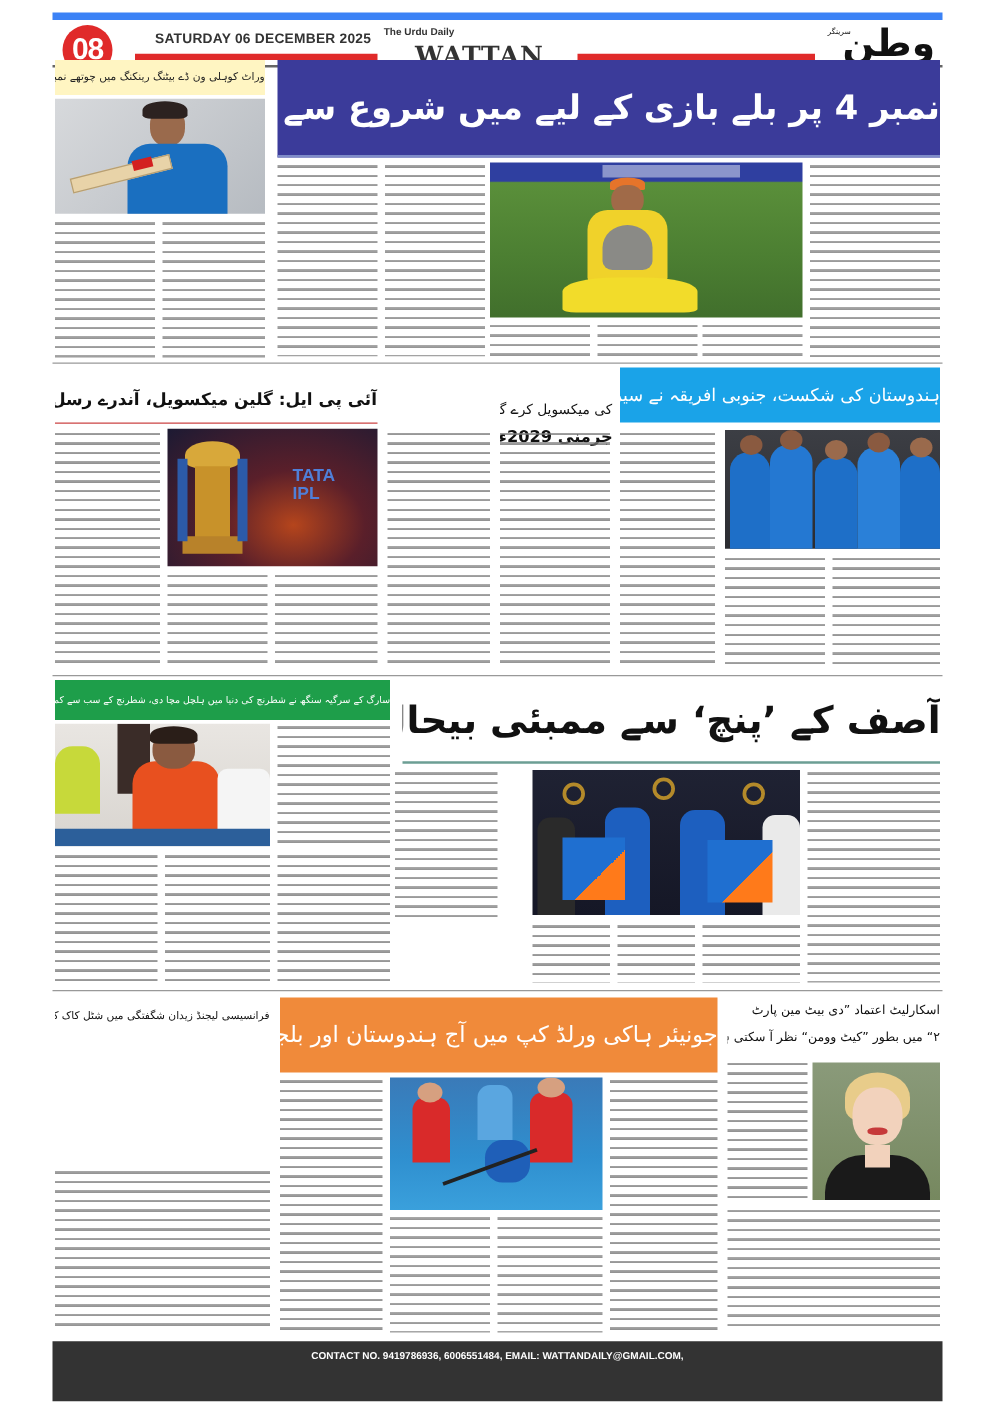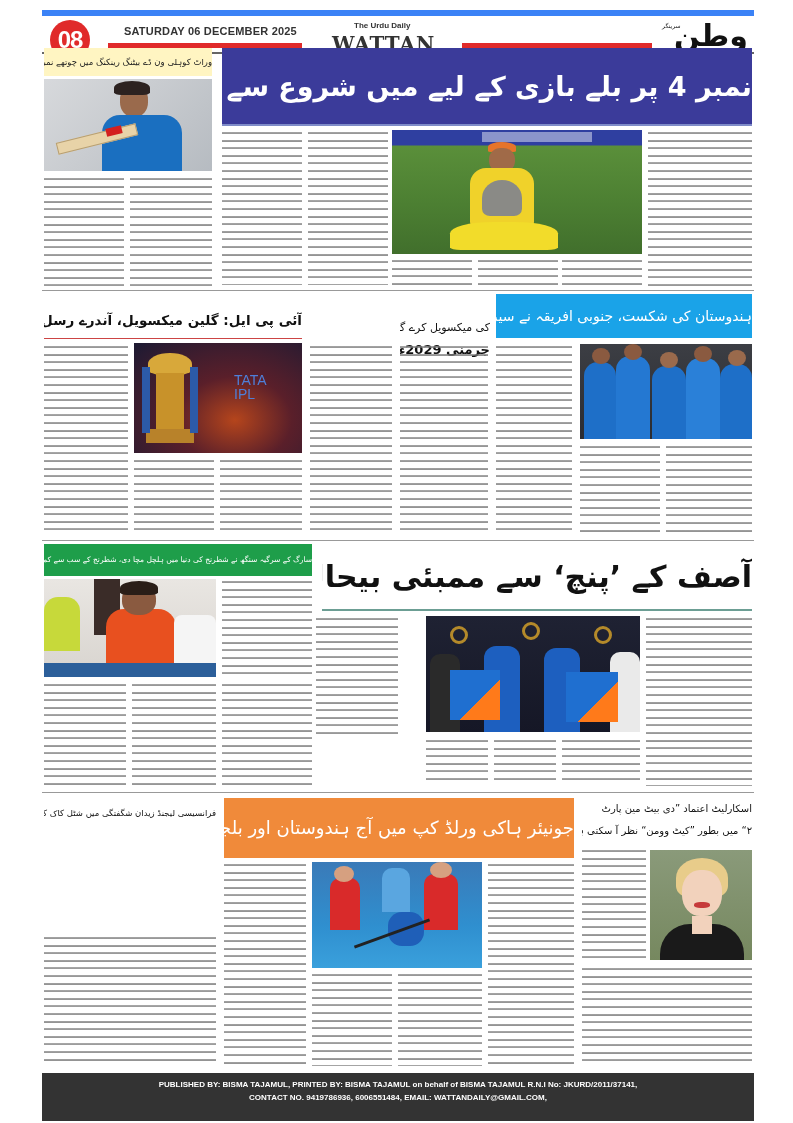--- a/index.html
+++ b/index.html
@@ -5,21 +5,21 @@
   * { box-sizing: border-box; margin: 0; padding: 0; }
   html, body { width: 793px; height: 1123px; background: #ffffff; overflow: hidden; }
   body { font-family: "DejaVu Sans", sans-serif; color: #222; position: relative; }
   .page { position: absolute; left: 42px; top: 0; width: 712px; height: 1123px; }
 
   
   .mast { position: absolute; left: 0; top: 10px; width: 712px; height: 44px; border-top: 6px solid #3b82f6; border-bottom: 2px solid #666; }
   .page-no { position: absolute; left: 8px; top: 4px; width: 40px; height: 40px; border-radius: 50%; background: #e02a2a; color: #fff; font-family: "Liberation Sans", sans-serif; font-weight: bold; font-size: 24px; line-height: 40px; text-align: center; letter-spacing: -1px; }
   .date { position: absolute; left: 82px; top: 9px; font-family: "Liberation Sans", sans-serif; font-weight: bold; font-size: 11px; letter-spacing: 0.2px; color: #333; }
   .redbar { position: absolute; height: 5px; background: #e02a2a; }
-  .tagline { position: absolute; left: 265px; top: 5px; font-family: "Liberation Sans", sans-serif; font-weight: bold; font-size: 8px; color: #333; margin-left: 47px; }
+  .tagline { position: absolute; left: 265px; top: 5px; font-family: "Liberation Sans", sans-serif; font-weight: bold; font-size: 8px; color: #333; }
   .brand { position: absolute; left: 290px; top: 16px; font-family: "DejaVu Serif", serif; font-weight: bold; font-size: 20px; color: #333; letter-spacing: 1px; }
   .urdu-logo { position: absolute; right: 6px; top: 2px; font-family: "DejaVu Sans", sans-serif; font-weight: bold; font-size: 30px; color: #111; direction: rtl; }
   .urdu-logo small { position: absolute; left: -12px; top: 4px; font-size: 6px; font-weight: normal; }
   .hl { position: absolute; direction: rtl; font-family: "DejaVu Sans", sans-serif; font-weight: bold; overflow: hidden; white-space: nowrap; }
   .photo { position: absolute; overflow: hidden; }
   .rule { position: absolute; background: #666; }
 
   
   .lines { position: absolute; overflow: hidden;
     background-image: repeating-linear-gradient(to bottom, transparent 0px, transparent 2px, #8a8a8a 2px, #6f6f6f 4px, transparent 4px, transparent 7.6px); opacity: 0.75; }
@@ -75,21 +75,21 @@
 
   <div class="hl" style="left:2px; top:300px; width:258px; height:40px; font-size:13.5px; line-height:40px; text-align:right; color:#111;">آئی پی ایل: گلین میکسویل، آندرے رسل، روی چندرن اشون سمیت کئی بڑے نام غائب</div>
   <div class="rule" style="left:2px; top:338px; width:258px; height:1px; background:#c44;"></div>
   <div class="lines" style="left:2px; top:344px; width:84px; height:188px;"></div>
   <div class="photo" style="left:92px; top:343px; width:168px; height:110px; background:radial-gradient(ellipse at 60% 70%,#b5451c 0%,#5a1f2a 40%,#1c1a33 100%);">
     <div style="position:absolute; left:14px; top:10px; width:44px; height:22px; background:#d8a83a; border-radius:50% 50% 30% 30%;"></div>
     <div style="position:absolute; left:22px; top:30px; width:28px; height:58px; background:#c8922a;"></div>
     <div style="position:absolute; left:12px; top:86px; width:48px; height:14px; background:#b8822a;"></div>
     <div style="position:absolute; left:8px; top:24px; width:8px; height:66px; background:#2c5aa8;"></div>
     <div style="position:absolute; left:56px; top:24px; width:8px; height:66px; background:#2c5aa8;"></div>
-    <div style="position:absolute; left:100px; top:30px; width:40px; height:40px; color:#4f7fd8; font-family:'Liberation Sans',sans-serif; font-weight:normal; font-size:14px; line-height:14px;">TATA<br>IPL</div>
+    <div style="position:absolute; left:100px; top:30px; width:40px; height:40px; color:#4f7fd8; font-family:'Liberation Sans',sans-serif; font-weight:bold; font-size:14px; line-height:14px;">TATA<br>IPL</div>
   </div>
   <div class="lines" style="left:92px; top:458px; width:80px; height:76px;"></div>
   <div class="lines" style="left:178px; top:458px; width:82px; height:76px;"></div>
   <div class="lines" style="left:268px; top:344px; width:82px; height:190px;"></div>
 
   <div class="hl" style="left:358px; top:296px; width:90px; height:22px; font-size:13px; line-height:22px; text-align:right; color:#111;margin-top:43px;">جرمنی 2029ء</div>
   <div class="hl" style="left:358px; top:318px; width:90px; height:20px; font-size:11px; line-height:20px; text-align:right; color:#111; font-weight:normal;">کی میکسویل کرے گا</div>
   <div class="lines" style="left:358px; top:344px; width:88px; height:192px;"></div>
 
   <div class="hl" style="left:454px; top:294px; width:256px; height:44px; background:#1aa3e8; color:#fff; font-size:14px; line-height:44px; text-align:center; font-weight:normal;">ہندوستان کی شکست، جنوبی افریقہ نے سیریز برابر کردی</div>
@@ -171,17 +171,16 @@
   <div class="photo" style="left:608px; top:850px; width:102px; height:110px; background:linear-gradient(180deg,#8a9a7a 0%,#76885f 100%);">
     <div style="position:absolute; left:26px; top:8px; width:52px; height:40px; background:#e8cc8a; border-radius:50% 50% 30% 30%;"></div>
     <div style="position:absolute; left:32px; top:20px; width:40px; height:46px; background:#f2d2bc; border-radius:45%;"></div>
     <div style="position:absolute; left:44px; top:52px; width:16px; height:6px; background:#c63a3a; border-radius:40%;"></div>
     <div style="position:absolute; left:10px; top:74px; width:84px; height:36px; background:#1a1a1a; border-radius:30px 30px 0 0;"></div>
     <div style="position:absolute; left:42px; top:66px; width:20px; height:18px; background:#f2d2bc;"></div>
   </div>
   <div class="lines" style="left:540px; top:966px; width:170px; height:100px;"></div>
 
   <div class="footer">
-    <div>PUBLISHED BY: BISMA TAJAMUL, PRINTED BY: BISMA TAJAMUL on behalf of BISMA TAJAMUL R.N.I No: JKURD/2011/37141,</div>
     <div>CONTACT NO. 9419786936, 6006551484, EMAIL: WATTANDAILY@GMAIL.COM,</div>
   </div>
 
 </div>
 
 </body></html>

